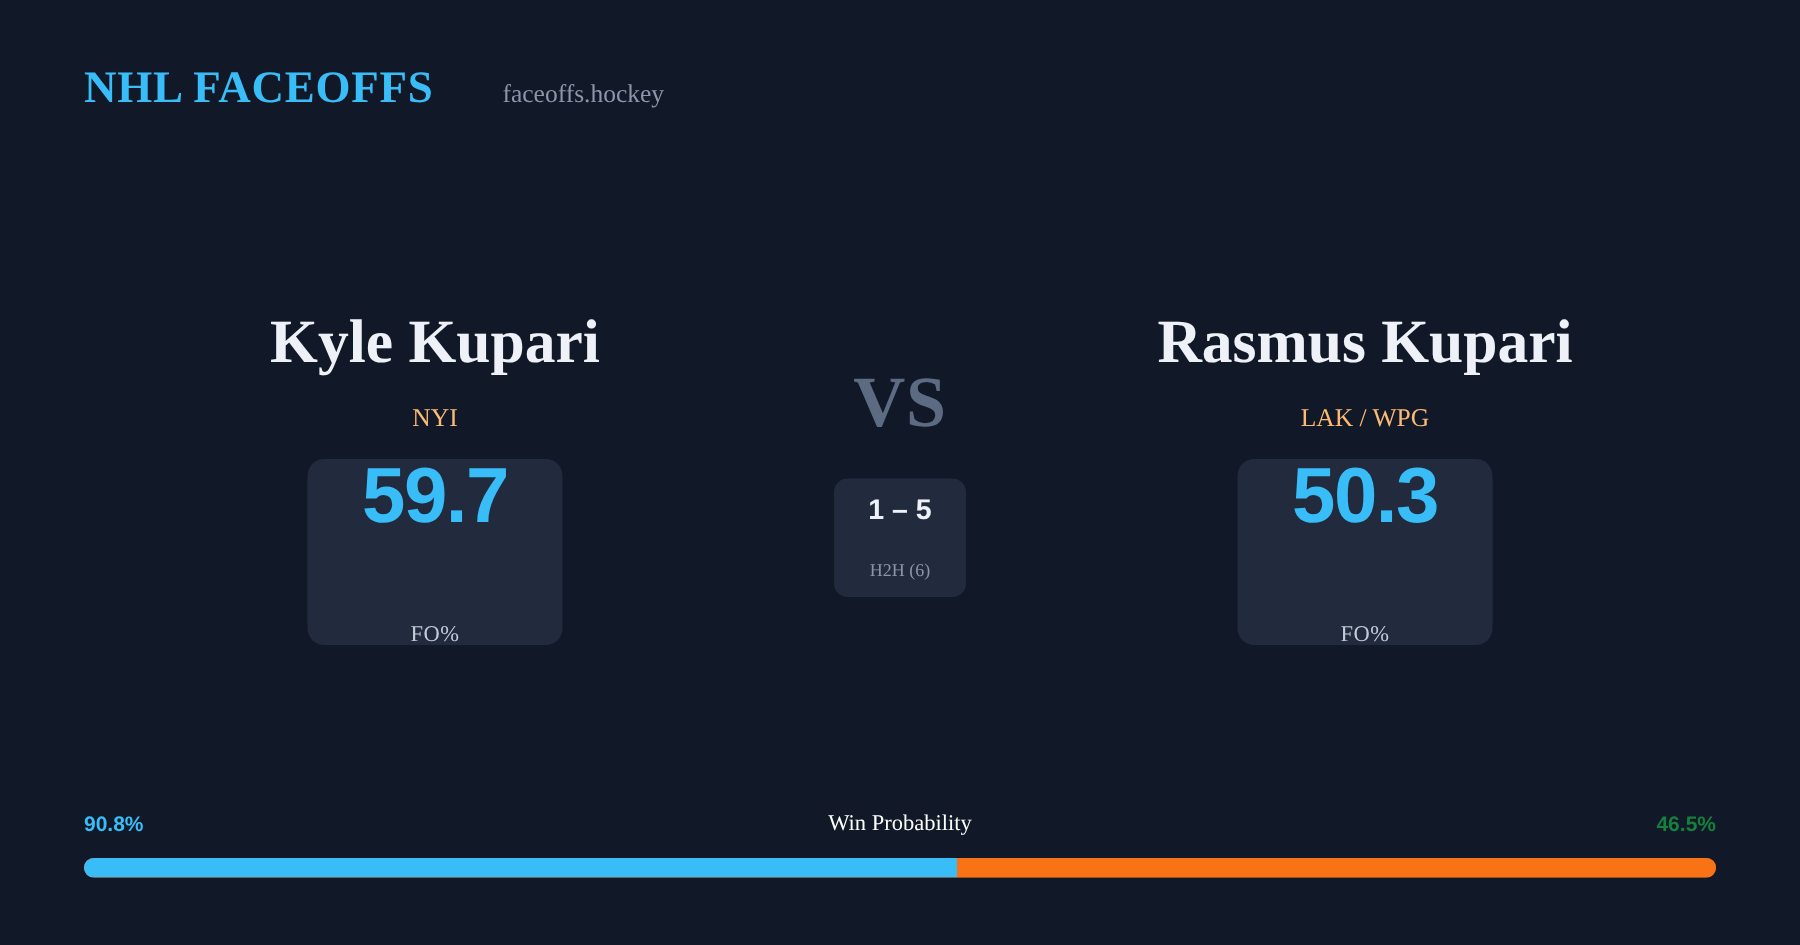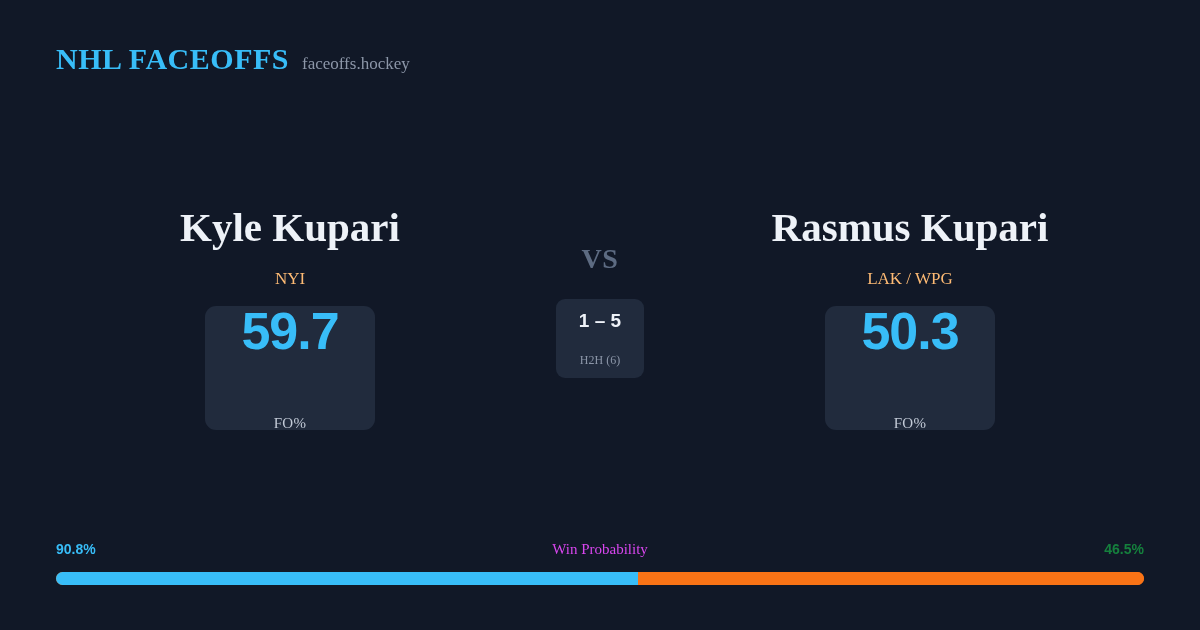--- a/index.html
+++ b/index.html
@@ -39,20 +39,21 @@
     color: #38bdf8;
     line-height: 1;
     white-space: nowrap;
   }
   .brand-sub {
     font-family: "Liberation Serif", serif;
     font-size: 17px;
     color: #8c96a8;
     line-height: 1;
     white-space: nowrap;
+    margin-left: 33px;
   }
 
   
   .matchup {
     position: absolute;
     left: 0;
     top: 185px;
     width: 1200px;
     height: 250px;
   }
@@ -121,21 +122,21 @@
     left: 500px;
     top: 0;
     width: 200px;
     display: flex;
     flex-direction: column;
     align-items: center;
   }
   .vs-text {
     font-family: "Liberation Serif", serif;
     font-weight: bold;
-    font-size: 28px;
+    font-size: 48px;
     color: #5d6b82;
     line-height: 1;
     margin-top: 60px;
     letter-spacing: 0.5px;
   }
   .h2h-card {
     margin-top: 26px;
     width: 88px;
     height: 79px;
     background: #212b3d;
@@ -184,21 +185,21 @@
     line-height: 18px;
   }
   .wp-title {
     position: absolute;
     left: 0;
     right: 0;
     top: 0;
     text-align: center;
     font-family: "Liberation Serif", serif;
     font-size: 15px;
-    color: #d946ef;
+    color: #ffffff;
     line-height: 18px;
   }
   .wp-right {
     position: absolute;
     right: 0;
     top: 0;
     font-family: "Liberation Sans", sans-serif;
     font-weight: bold;
     font-size: 14px;
     color: #f97316;

